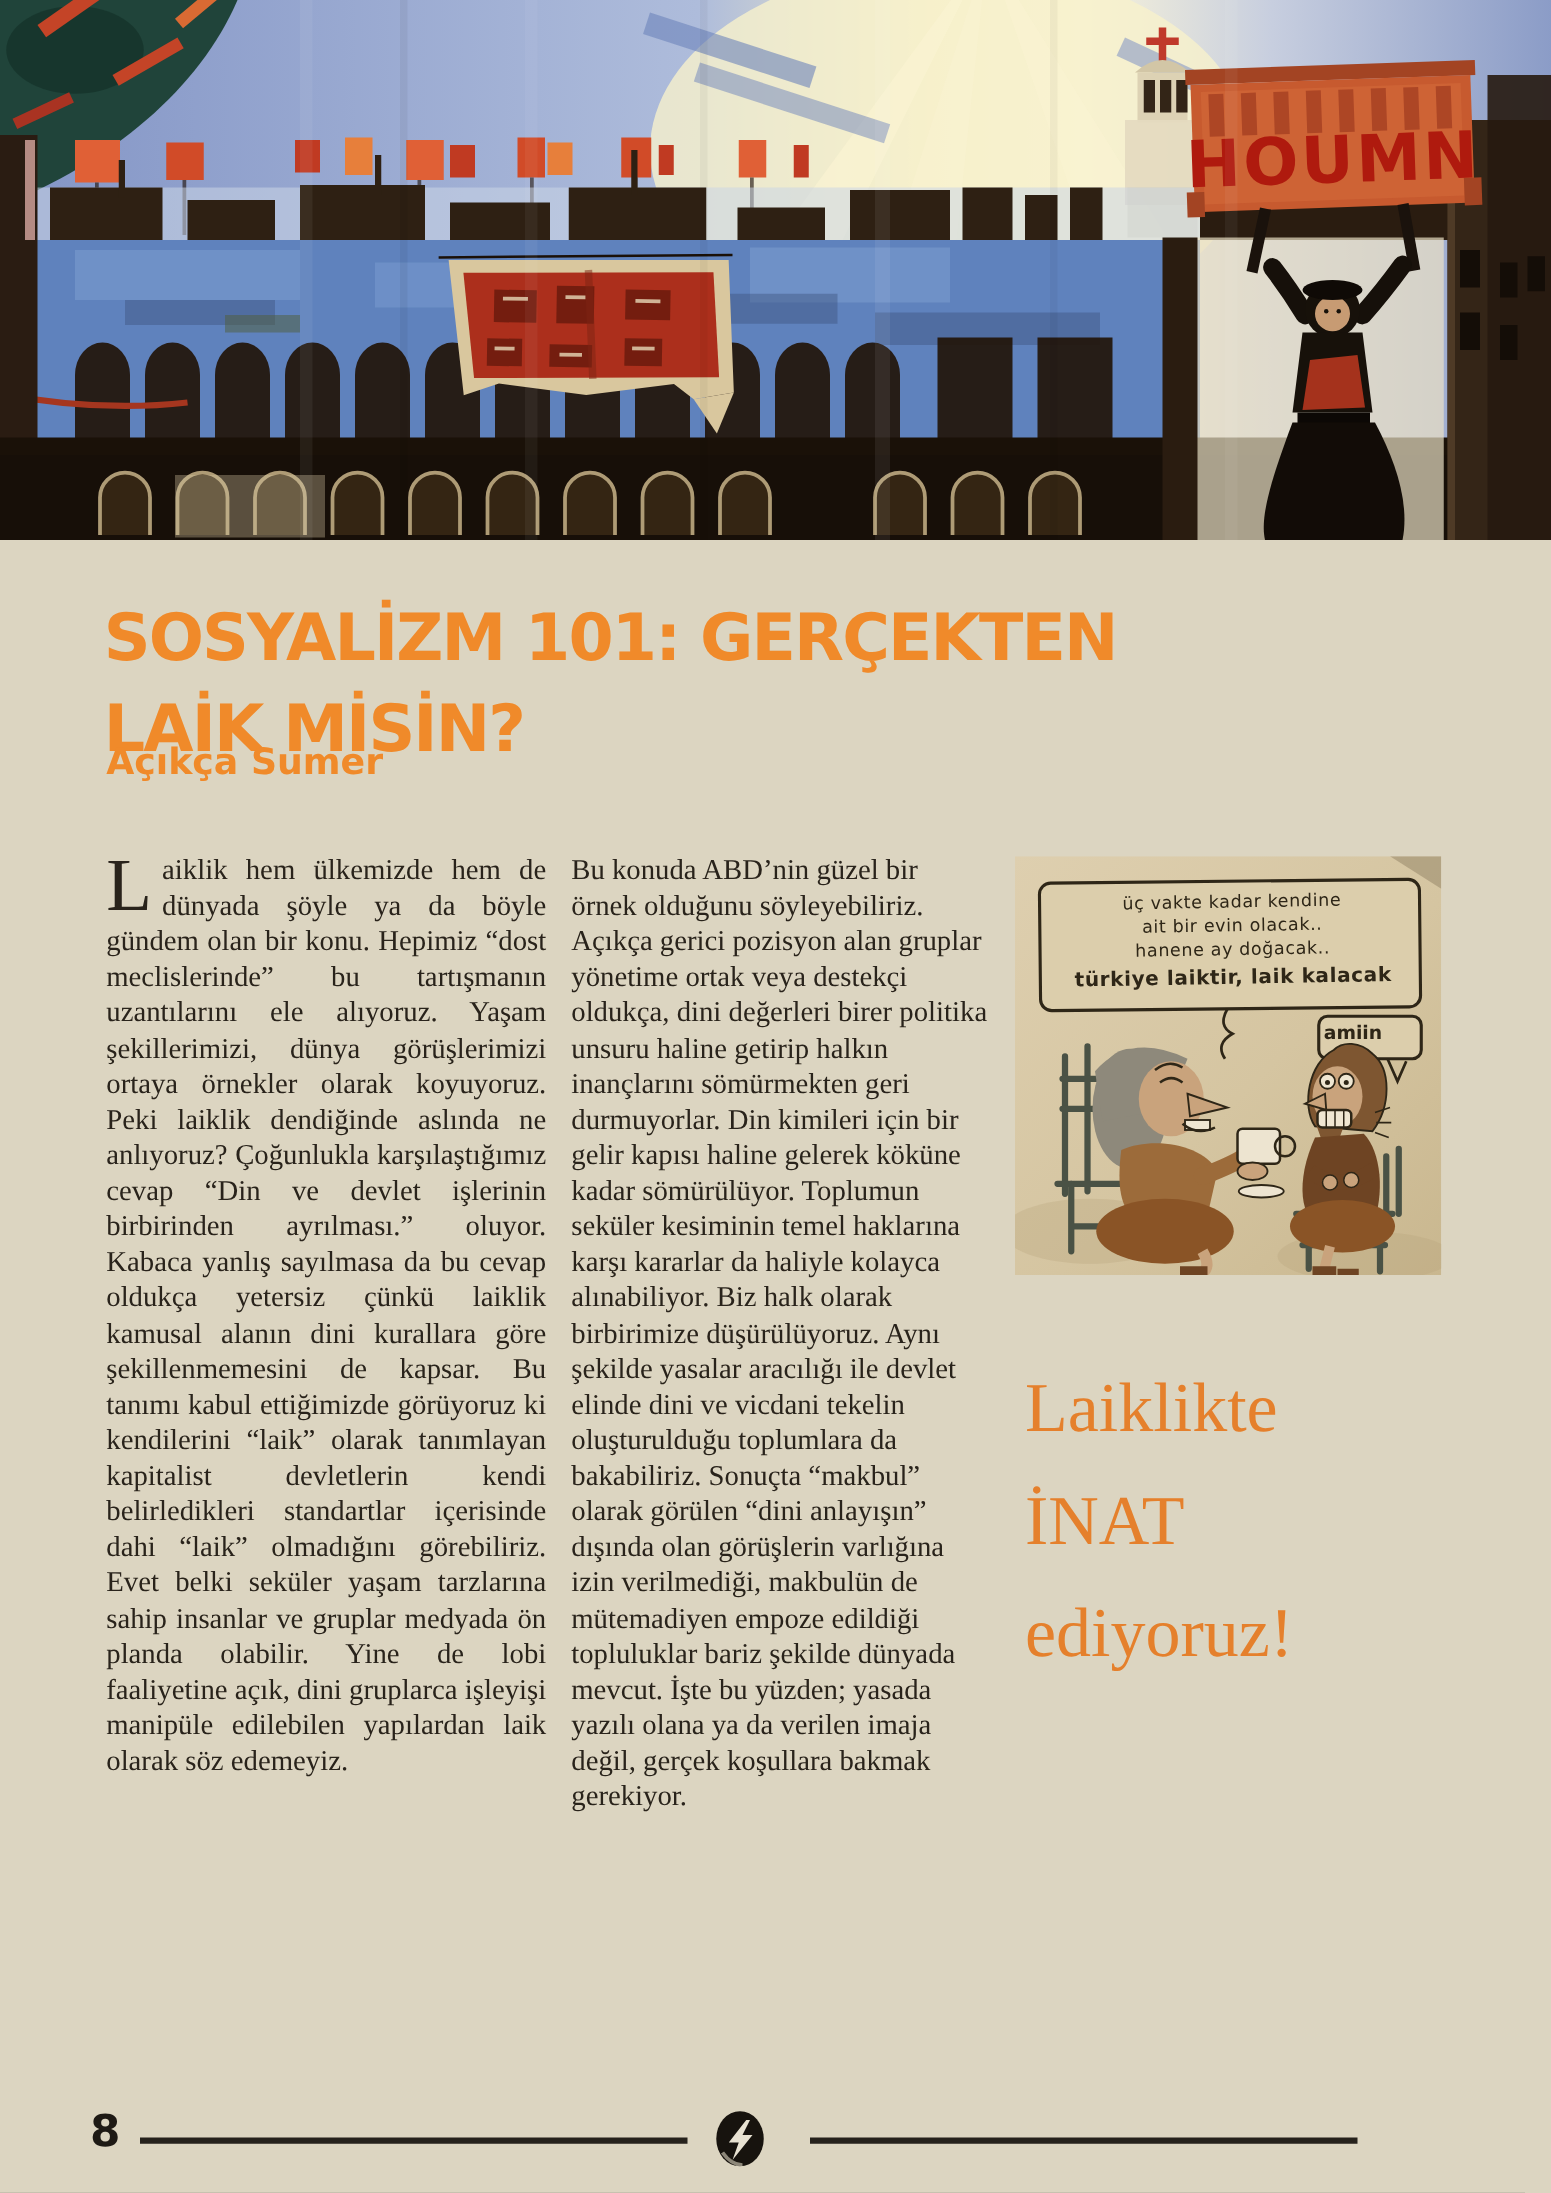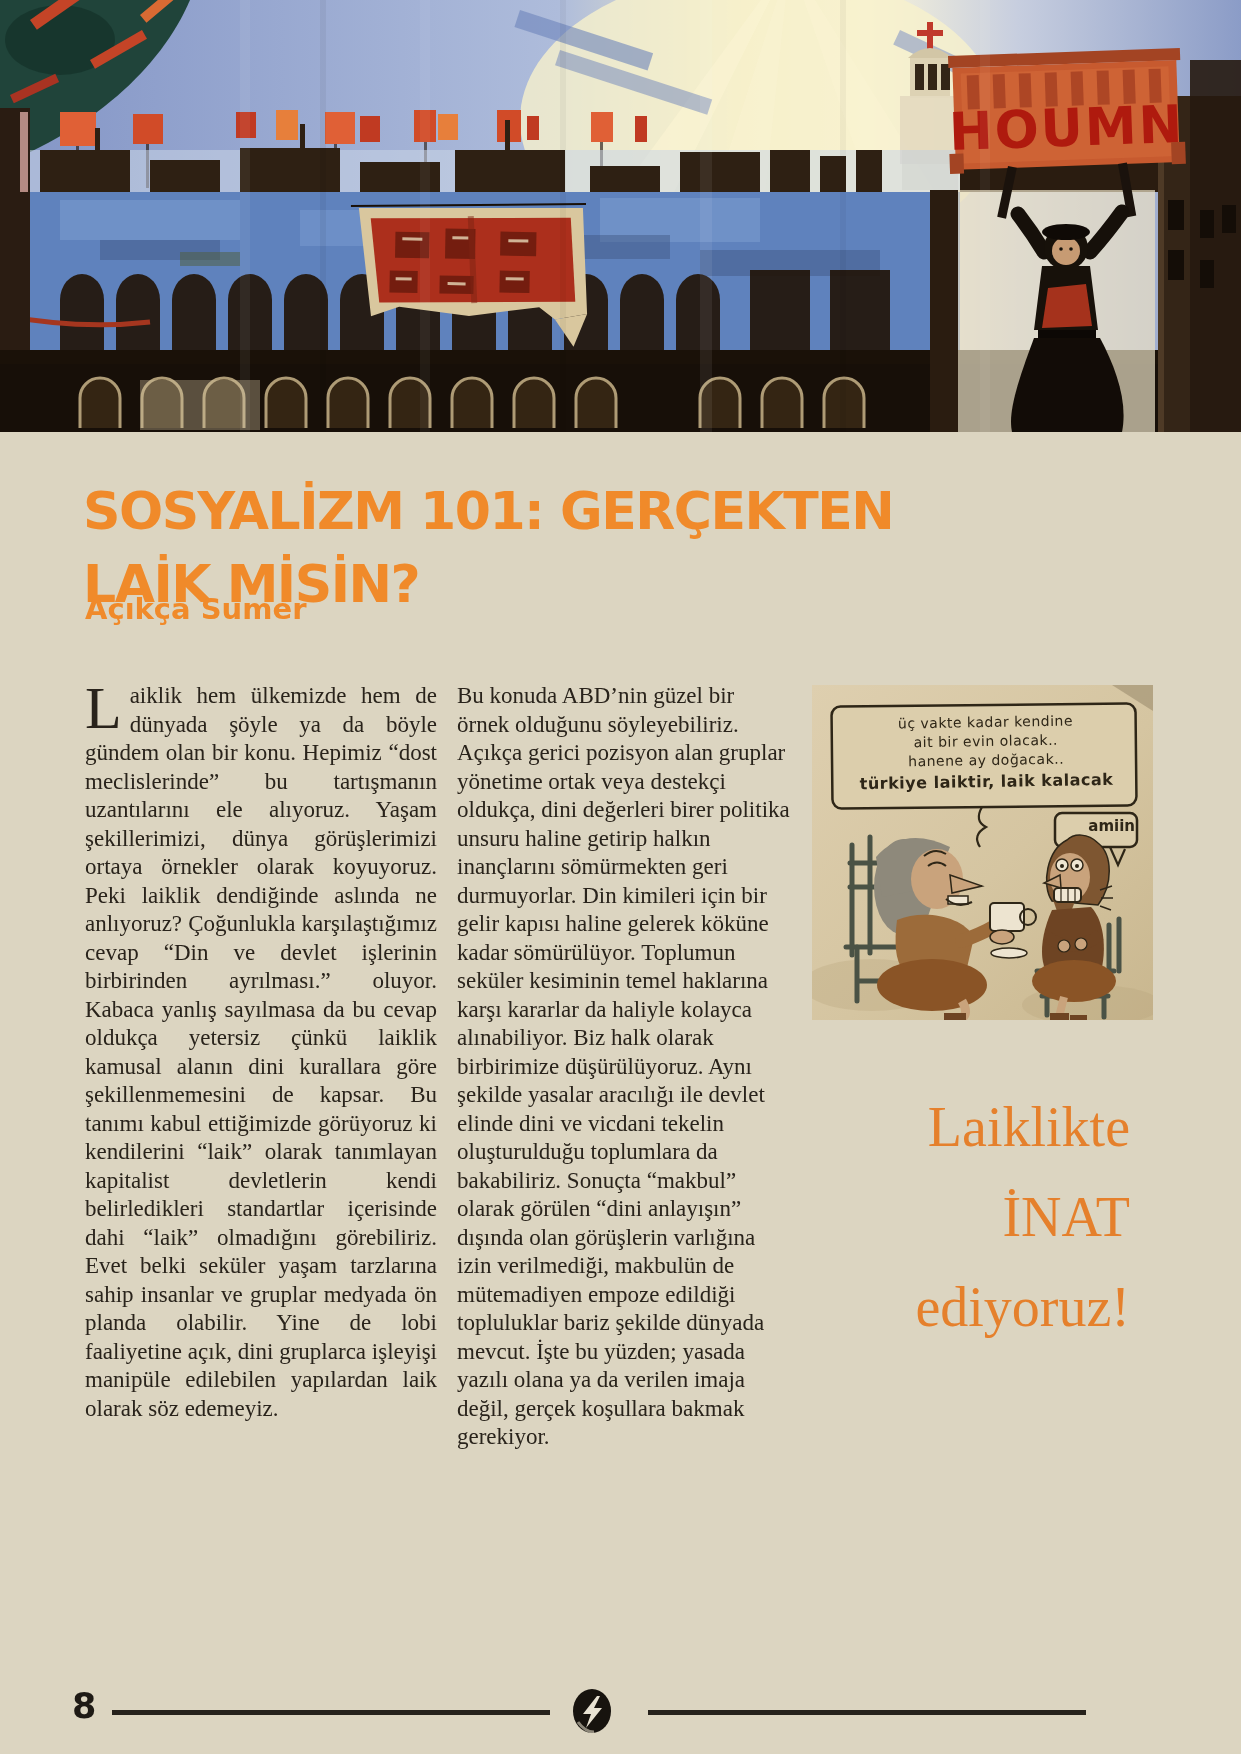--- a/index.html
+++ b/index.html
@@ -10,22 +10,22 @@
   .columns{position:absolute;left:85px;top:682px;width:706px;display:flex;gap:20px;}
   .col{font-size:23px;line-height:28.5px;color:#29231B;}
   .col1{width:352px;text-align:justify;}
   .col2{width:334px;text-align:left;font-family:Liberation Serif, serif;}
   .dropcap{float:left;font-size:60px;line-height:46px;padding:3px 8px 0 0;color:#29231B;}
   .cartoon{position:absolute;left:812px;top:685px;width:384px;height:335px;}
   .cartoon svg{position:absolute;left:0;top:0;}
   .speech-text{position:absolute;left:26px;top:28px;width:296px;text-align:center;transform:rotate(-1deg);color:#2E2617;font-family:"DejaVu Sans",sans-serif;}
   .speech-line{font-size:14px;line-height:19px;letter-spacing:0.5px;}
   .speech-line.big{font-size:16px;font-weight:bold;margin-top:2px;letter-spacing:0.5px;}
-  .reply-text{position:absolute;left:247px;top:132px;width:76px;text-align:right;font-family:"DejaVu Sans",sans-serif;font-size:15px;font-weight:bold;color:#2E2617;}
-  .pullquote{position:absolute;left:820px;top:1082px;width:310px;font-size:56px;line-height:90px;color:#E5802C;text-align:right;}
+  .reply-text{position:absolute;left:247px;top:132px;width:76px;text-align:left;font-family:"DejaVu Sans",sans-serif;font-size:15px;font-weight:bold;color:#2E2617;}
+  .pullquote{position:absolute;left:820px;top:1082px;width:310px;font-size:56px;line-height:90px;color:#E5802C;}
   .page-number{position:absolute;left:72px;top:1686px;font-family:"DejaVu Sans",sans-serif;font-weight:bold;font-size:35px;color:#1E1A15;}
   .rule{position:absolute;top:1710px;height:5px;background:#26221C;}
   .rule-left{left:112px;width:438px;}
   .rule-right{left:648px;width:438px;}
   .logo{position:absolute;left:570px;top:1686px;width:44px;height:50px;}
 </style>
 </head>
 <body>
 
 <div class="page">

